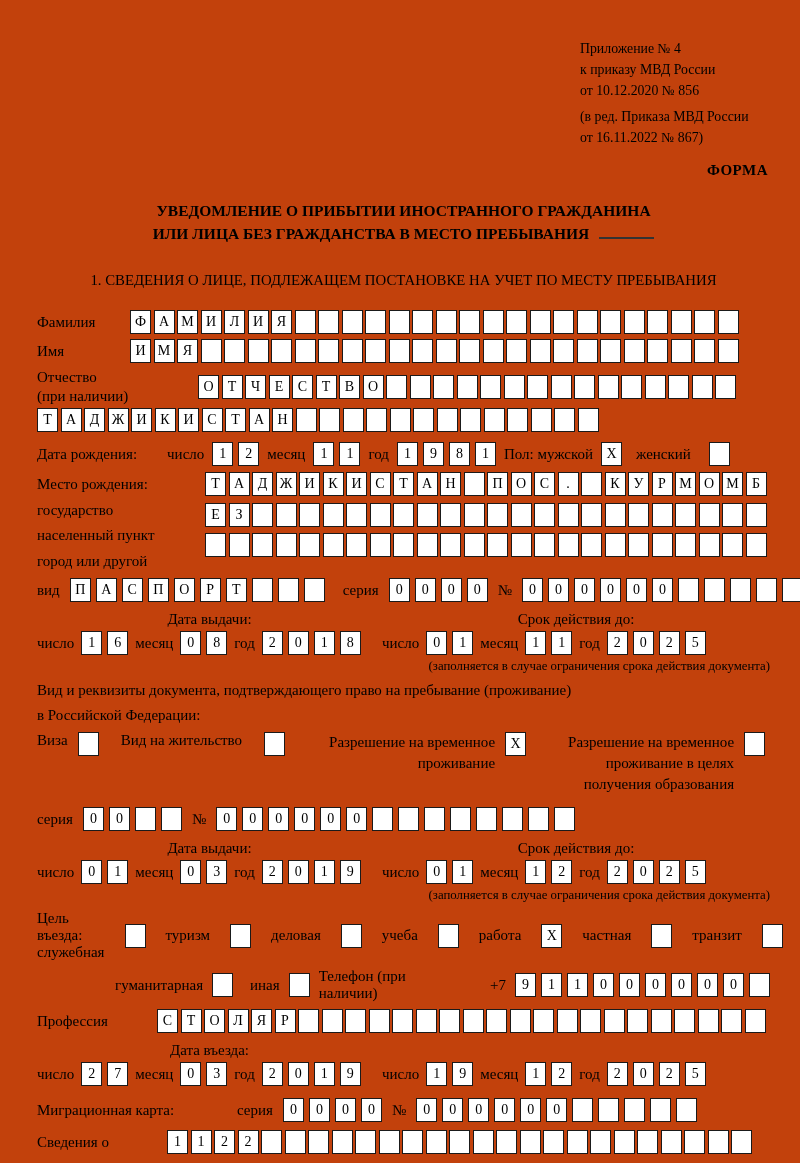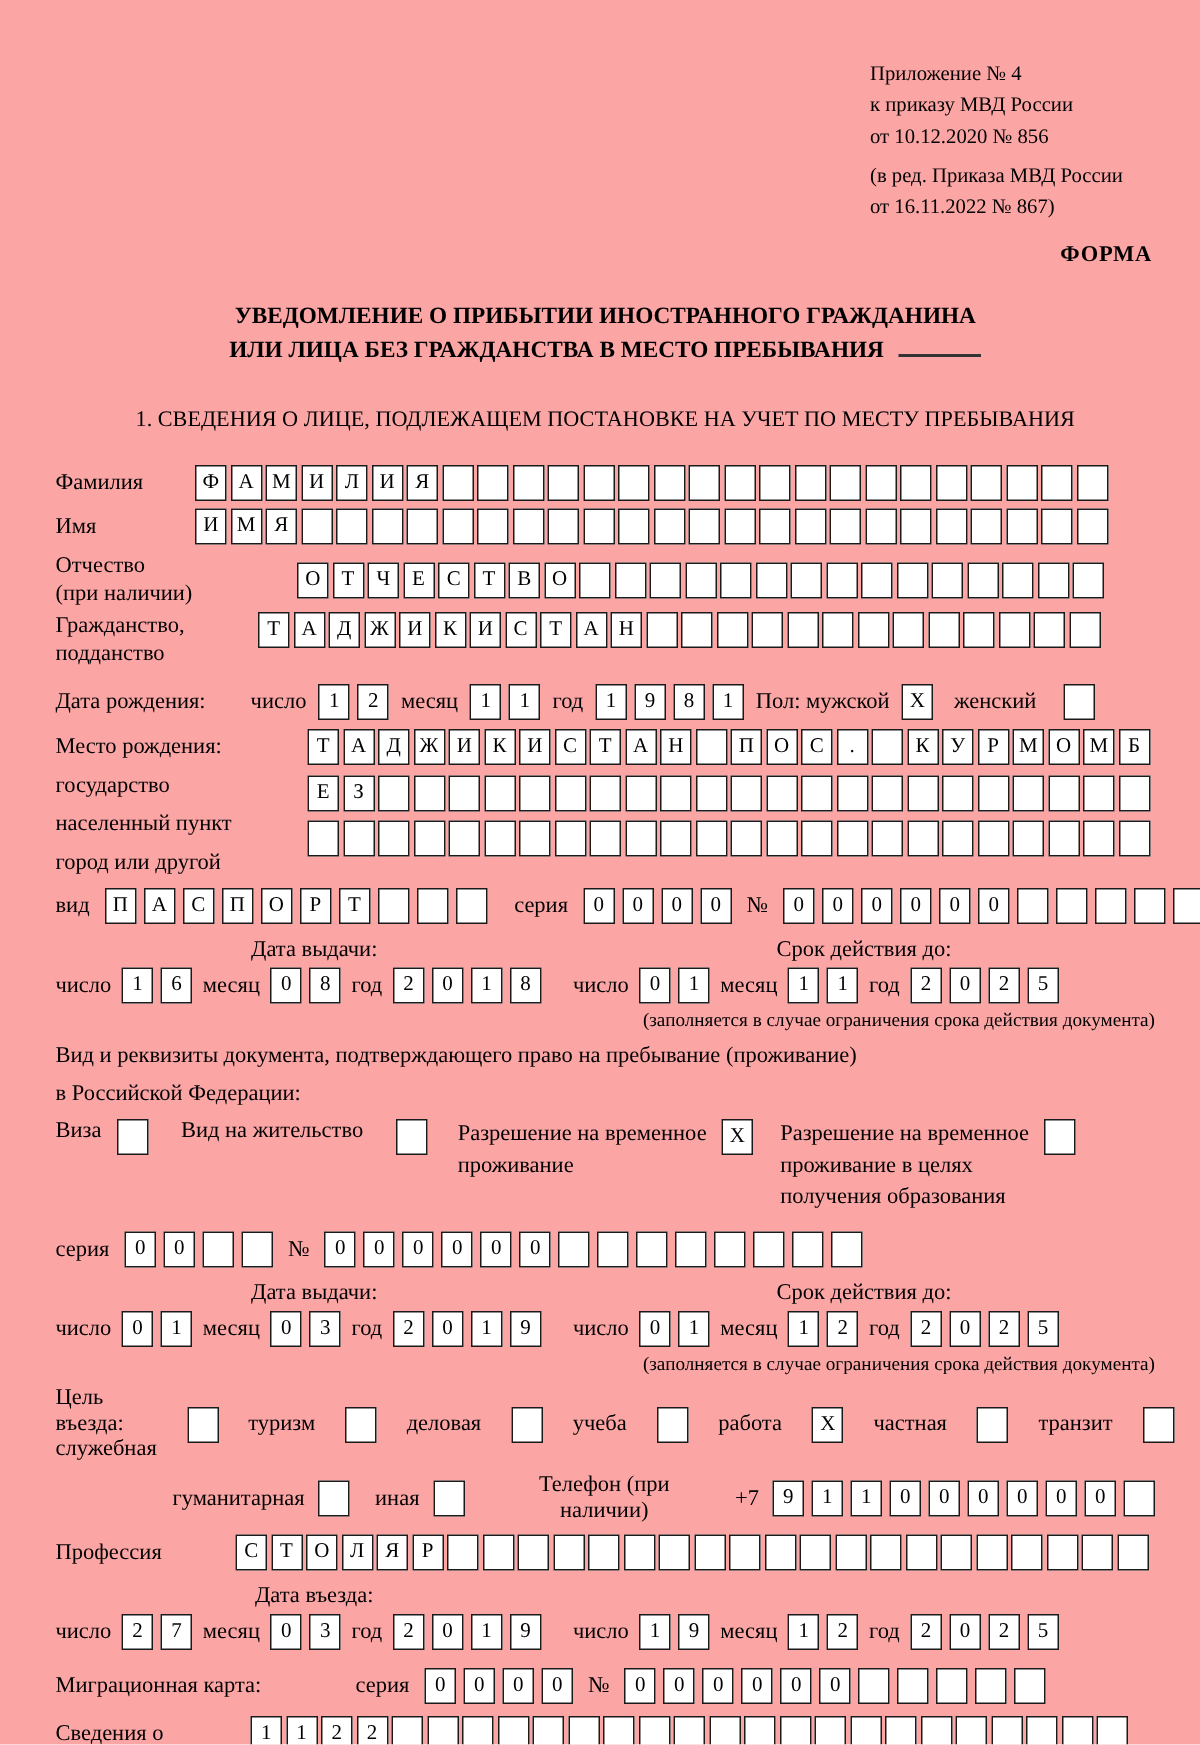--- a/index.html
+++ b/index.html
@@ -1,18 +1,18 @@
 <!DOCTYPE html>
 <html><head>
 <meta charset="utf-8">
 <style>
   html,body{margin:0;padding:0;background:#fff;}
   .page{
     position:relative;width:800px;height:1163px;overflow:hidden;
-    background:#fca5a5;color:#000;
+    background:#c2410c;color:#000;
     font-family:"Liberation Serif","DejaVu Serif",serif;
     font-size:15px;
   }
   .inner{padding:38px 30px 0 37px;}
   
   .hdr{margin-left:auto;width:190px;font-size:13.8px;line-height:21px;}
   .hdr .sub{margin-top:5px;}
   .forma{ text-align:right;font-weight:bold;margin:14px 2px 0 0;font-size:15px;letter-spacing:.5px;}
   .title{ text-align:center;font-weight:bold;font-size:15.5px;line-height:23px;margin-top:20px;}
   .blank-line{display:inline-block;width:55px;border-bottom:2px solid #333;height:14px;margin-left:10px;}
@@ -39,21 +39,21 @@
   .dl-right{flex:1;text-align:center;}
   .drow{display:flex;align-items:center;margin-top:3px;}
   .dgroup{display:flex;align-items:center;gap:7px;}
   .dgroup .w{flex:none;}
   .dg-left{width:345px;}
   .note{ text-align:right;font-size:12.8px;margin-top:4px;}
   .center-b{ text-align:center;font-weight:bold;font-size:14.8px;margin-top:8px;}
   
   .cbrow{display:flex;align-items:flex-start;margin-top:8px;gap:14px;}
   .cbitem{display:flex;align-items:flex-start;gap:10px;}
-  .cbitem .cl{ text-align:left;line-height:21px;} .mt8{margin-top:8px;}
+  .cbitem .cl{ text-align:right;line-height:21px;margin-left:24px;} .mt8{margin-top:8px;}
 </style>
 </head>
 <body>
 
 <div class="page">
 <div class="inner">
 
   <div class="hdr">
     <div>Приложение № 4</div>
     <div>к приказу МВД России</div>
@@ -159,24 +159,20 @@
           <div class="cell"></div>
           <div class="cell"></div>
           <div class="cell"></div>
           <div class="cell"></div>
           <div class="cell"></div>
           <div class="cell"></div>
         </div>
   </div>
 
   <div class="frow" style="align-items:flex-start;margin-top:2px;">
-    <div class="flabel lblw135 two-line">
-      <div>Гражданство,</div>
-          <div>подданство</div>
-    </div>
     <div class="cells">
           <div class="cell">Т</div>
           <div class="cell">А</div>
           <div class="cell">Д</div>
           <div class="cell">Ж</div>
           <div class="cell">И</div>
           <div class="cell">К</div>
           <div class="cell">И</div>
           <div class="cell">С</div>
           <div class="cell">Т</div>
@@ -542,21 +538,21 @@
   </div>
   <div class="frow" style="gap:9px;margin-left:78px;margin-top:7px;">
     <span>гуманитарная</span>
     <div class="cells">
           <div class="cell"></div>
         </div>
     <span style="margin-left:8px;">иная</span>
     <div class="cells">
           <div class="cell"></div>
         </div>
-    <span style="margin-left:22px;text-align:center;">Телефон (при наличии)</span>
+    <span style="">Телефон (при наличии)</span>
     <span style="margin-left:16px;">+7</span>
     <div class="cells spaced">
           <div class="cell">9</div>
           <div class="cell">1</div>
           <div class="cell">1</div>
           <div class="cell">0</div>
           <div class="cell">0</div>
           <div class="cell">0</div>
           <div class="cell">0</div>
           <div class="cell">0</div>

